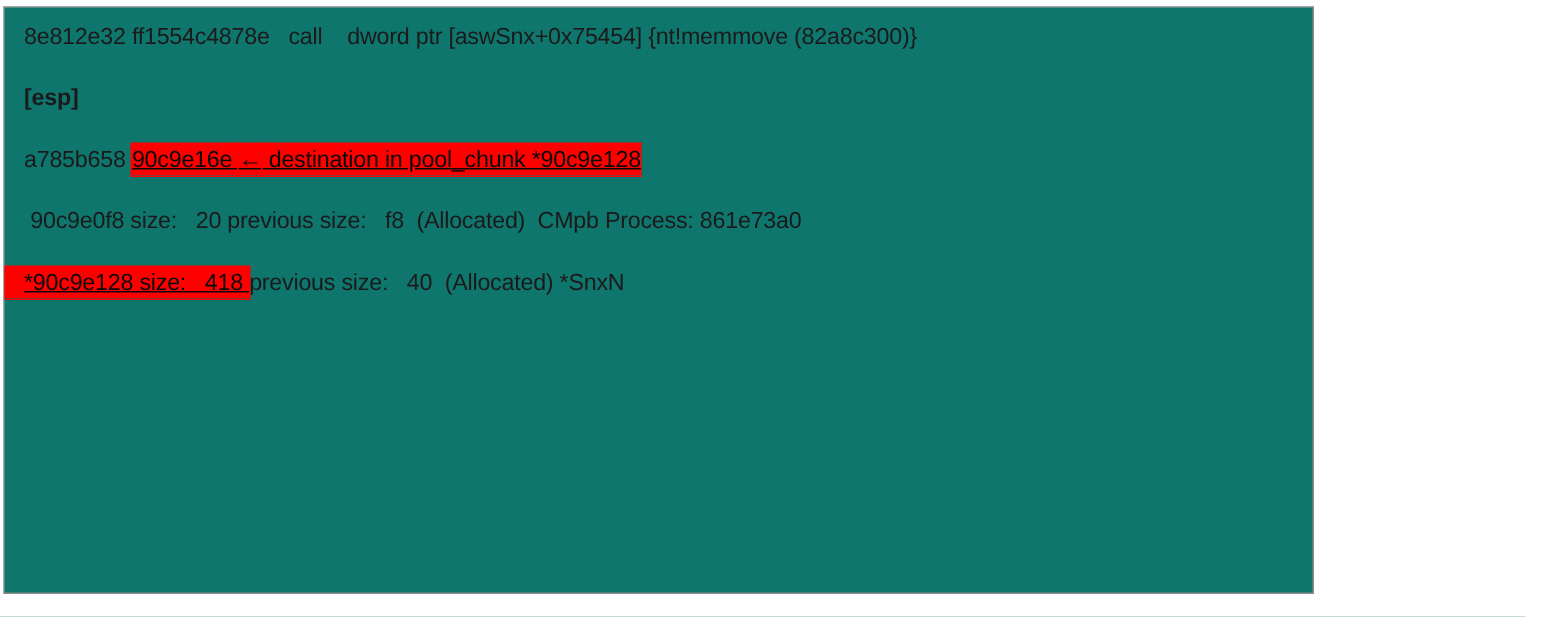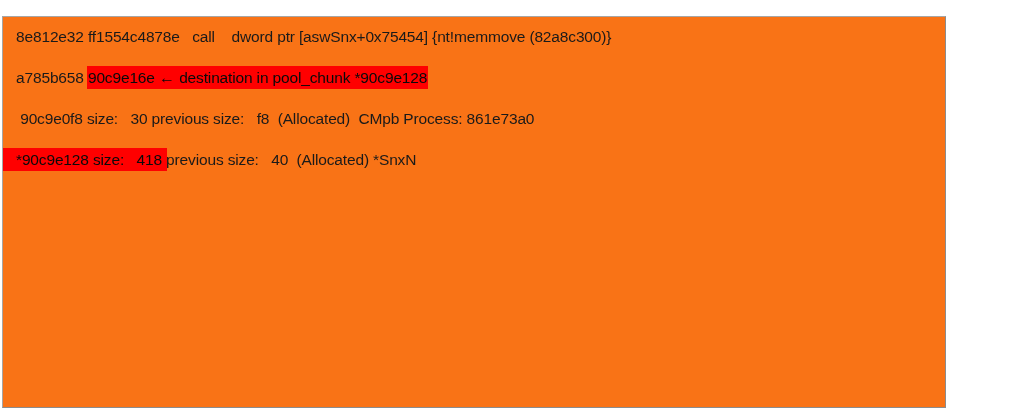--- a/index.html
+++ b/index.html
@@ -10,28 +10,28 @@
   body {
     width: 1030px;
     height: 411px;
     overflow: hidden;
     font-family: "Liberation Sans", sans-serif;
   }
 
   #debugger-pane {
     position: absolute;
     left: 2px;
-    top: 16px;
-    width: 944px;
+    top: 4px;
+    width: 874px;
     height: 392px;
     box-sizing: border-box;
     border: 1px solid #a6a6a6;
     border-right-color: #8c8c8c;
     border-bottom-color: #8c8c8c;
-    background: #f97316;
+    background: #0f766e;
     overflow: hidden;
   }
 
   .log-line {
     position: relative;
     height: 41px;
     line-height: 41px;
     white-space: pre;
     font-size: 15.5px;
     color: #1a1a1a;
@@ -44,20 +44,21 @@
 
   .log-line.bold { font-weight: bold; }
 
   .seg { display: inline; }
 
   .seg.hl {
     background: #ff0000;
     color: #0a0a0a;
     padding: 2px 0 2px 0;
     box-shadow: 0 0 0 1px #ff0000;
+    text-decoration: underline;
   }
 
   .arrow {
     font-weight: bold;
     font-size: 16px;
     letter-spacing: 0;
   }
 
   
   .log-line.flush {
@@ -74,16 +75,17 @@
     height: 17px;
     vertical-align: -3px;
     margin: 0 -1px 0 0;
   }
 </style>
 </head>
 <body>
 
 <div id="debugger-pane">
     <div class="log-line first"><span class="seg">8e812e32 ff1554c4878e   call    dword ptr [aswSnx+0x75454] {nt!memmove (82a8c300)}</span></div>
+    <div class="log-line bold"><span class="seg">[esp]</span></div>
     <div class="log-line"><span class="seg">a785b658 </span><span class="seg hl">90c9e16e </span><span class="seg hl arrow">←</span><span class="seg hl"> destination in pool_chunk *90c9e128</span></div>
-    <div class="log-line"><span class="seg"> 90c9e0f8 size:   30 previous size:   f8  (Allocated)  CMpb Process: 861e73a0</span></div>
+    <div class="log-line"><span class="seg"> 90c9e0f8 size:   20 previous size:   f8  (Allocated)  CMpb Process: 861e73a0</span></div>
     <div class="log-line flush"><span class="seg hl">*90c9e128 size:   418 </span><span class="seg">previous size:   40  (Allocated) *SnxN</span></div>
   </div>
 
 </body></html>

